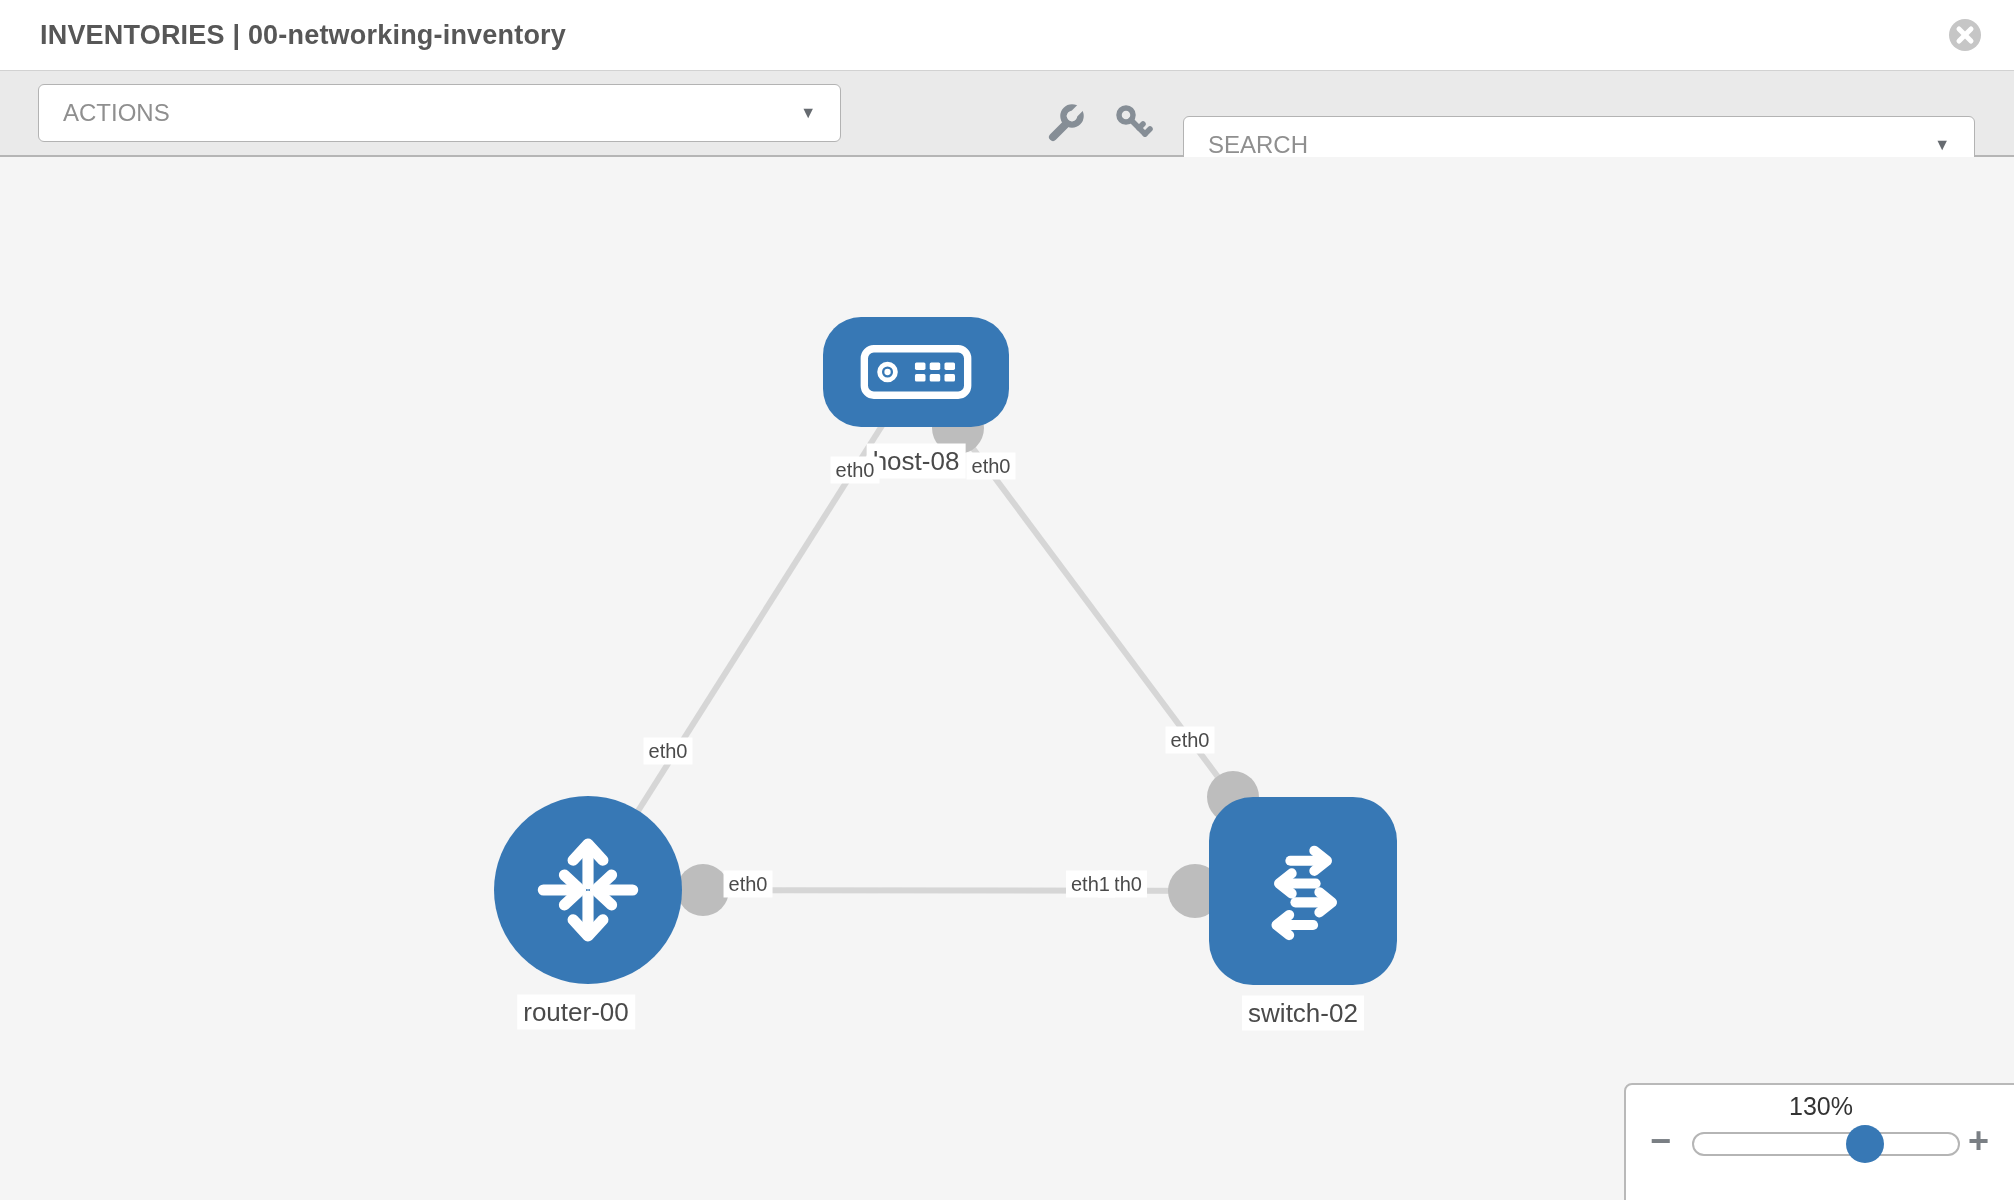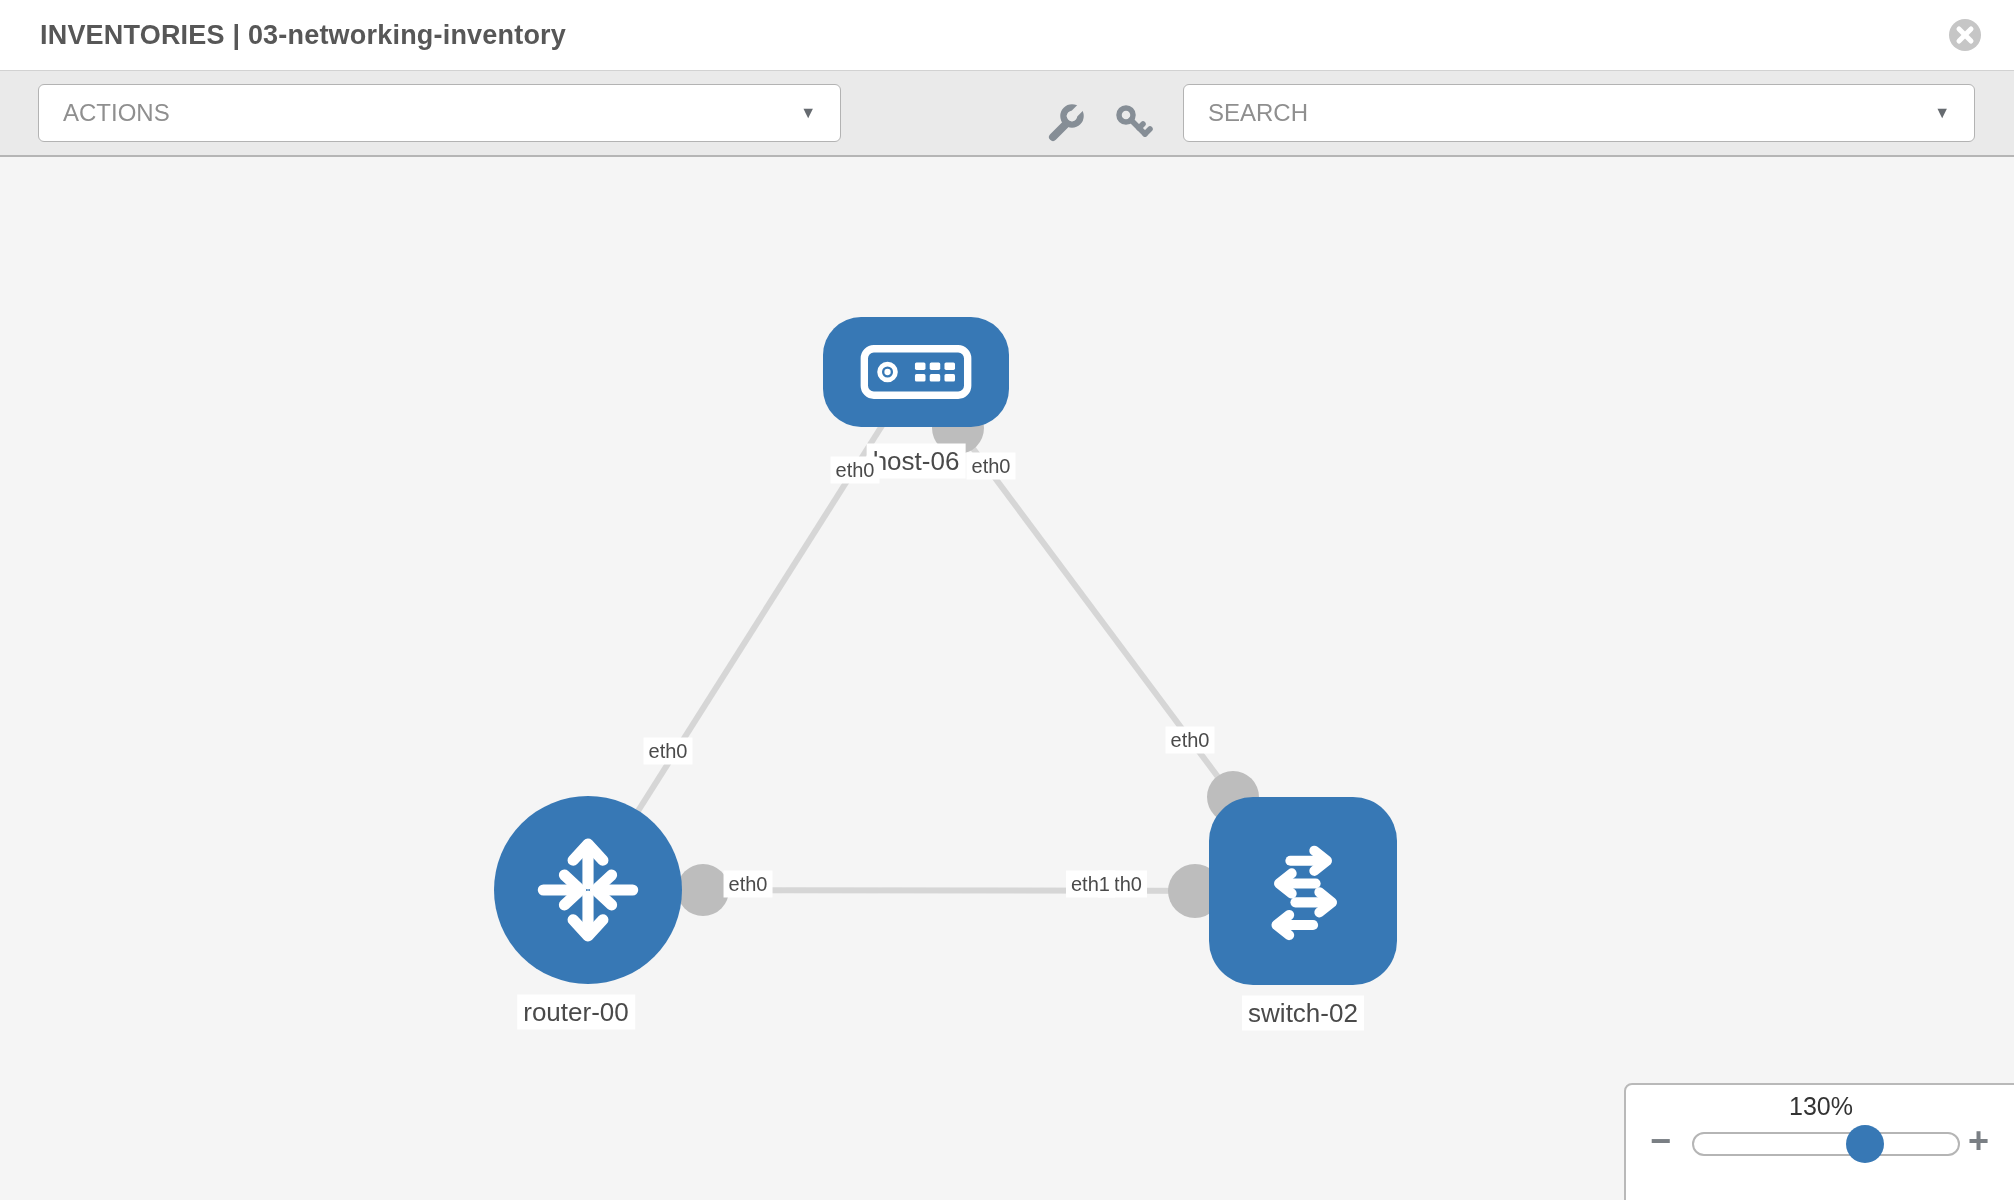--- a/index.html
+++ b/index.html
@@ -14,21 +14,21 @@
 
   
   .toolbar { position:relative; width:100%; height:87px; background:#eaeaea;
     border-top:1px solid #d2d2d2; border-bottom:2px solid #b5b5b5; }
   .select-box { position:absolute; top:13px; height:58px; background:#ffffff;
     border:1px solid #b3b3b3; border-radius:6px; display:flex; align-items:center;
     padding:0 24px; cursor:pointer; }
   .select-box .sel-label { font-size:24px; color:#8f8f8f; flex:1; }
   .select-box .caret { font-size:16px; color:#666b70; margin-left:12px; }
   .actions-select { left:38px; width:803px;justify-content:flex-end; }
-  .search-select { left:1183px; width:792px; }
+  .search-select { left:1183px; width:792px;margin-top:32px; }
   .tool-icon { position:absolute; top:30px; cursor:pointer; }
   .wrench { left:1044px; }
   .key { left:1112px; }
 
   
   .canvas { position:relative; width:2014px; height:1043px; background:#f5f5f5; }
   .net-svg { position:absolute; left:0; top:0; z-index:1; }
 
   .node { position:absolute; background:#3778b5; z-index:3;
     display:flex; align-items:center; justify-content:center; cursor:pointer; }
@@ -53,21 +53,21 @@
   .zoom-plus { left:342px; }
   .zoom-track { position:absolute; left:66px; top:47px; width:268px; height:24px;
     background:#ffffff; border:2px solid #b5b5b5; border-radius:13px; cursor:pointer; }
   .zoom-thumb { position:absolute; left:220px; top:40px; width:38px; height:38px;
     border-radius:50%; background:#3778b5; cursor:grab; }
 </style>
 </head>
 <body>
 
 <div class="header">
-  <div class="header-title">INVENTORIES | 03-networking-inventory</div>
+  <div class="header-title">INVENTORIES | 00-networking-inventory</div>
   <svg class="close-btn" viewBox="0 0 34 34">
     <circle cx="17" cy="17" r="16" fill="#c6c6c6"></circle>
     <line x1="11" y1="11" x2="23" y2="23" stroke="#ffffff" stroke-width="5" stroke-linecap="round"></line>
     <line x1="23" y1="11" x2="11" y2="23" stroke="#ffffff" stroke-width="5" stroke-linecap="round"></line>
   </svg>
 </div>
 
 <div class="toolbar">
   <div class="select-box actions-select">
     <span class="sel-label">ACTIONS</span>
@@ -144,21 +144,21 @@
         <path d="M59 18 L69 26 L59 34"></path>
       <path d="M60 44 H34"></path>
         <path d="M41 36 L31 44 L41 52"></path>
       <path d="M44 59 H70"></path>
         <path d="M63 51 L73 59 L63 67"></path>
       <path d="M58 77 H32"></path>
         <path d="M39 69 L29 77 L39 85"></path>
     </svg>
   </div>
 
-  <span class="tag node-tag" style="left:916px; top:304px;">host-06</span>
+  <span class="tag node-tag" style="left:916px; top:304px;">host-08</span>
   <span class="tag node-tag" style="left:576px; top:855px;">router-00</span>
   <span class="tag node-tag" style="left:1303px; top:856px;">switch-02</span>
 
   <span class="tag if-tag" style="left:855px;  top:313px;">eth0</span>
   <span class="tag if-tag" style="left:991px;  top:309px;">eth0</span>
   <span class="tag if-tag" style="left:668px;  top:594px;">eth0</span>
   <span class="tag if-tag" style="left:1190px; top:583px;">eth0</span>
   <span class="tag if-tag" style="left:748px;  top:727px;">eth0</span>
   <span class="tag if-tag if-tag-abs" style="left:1098px; top:727px;">eth0</span>
   <span class="tag if-tag if-tag-abs" style="left:1066px; top:727px;">eth1</span>

